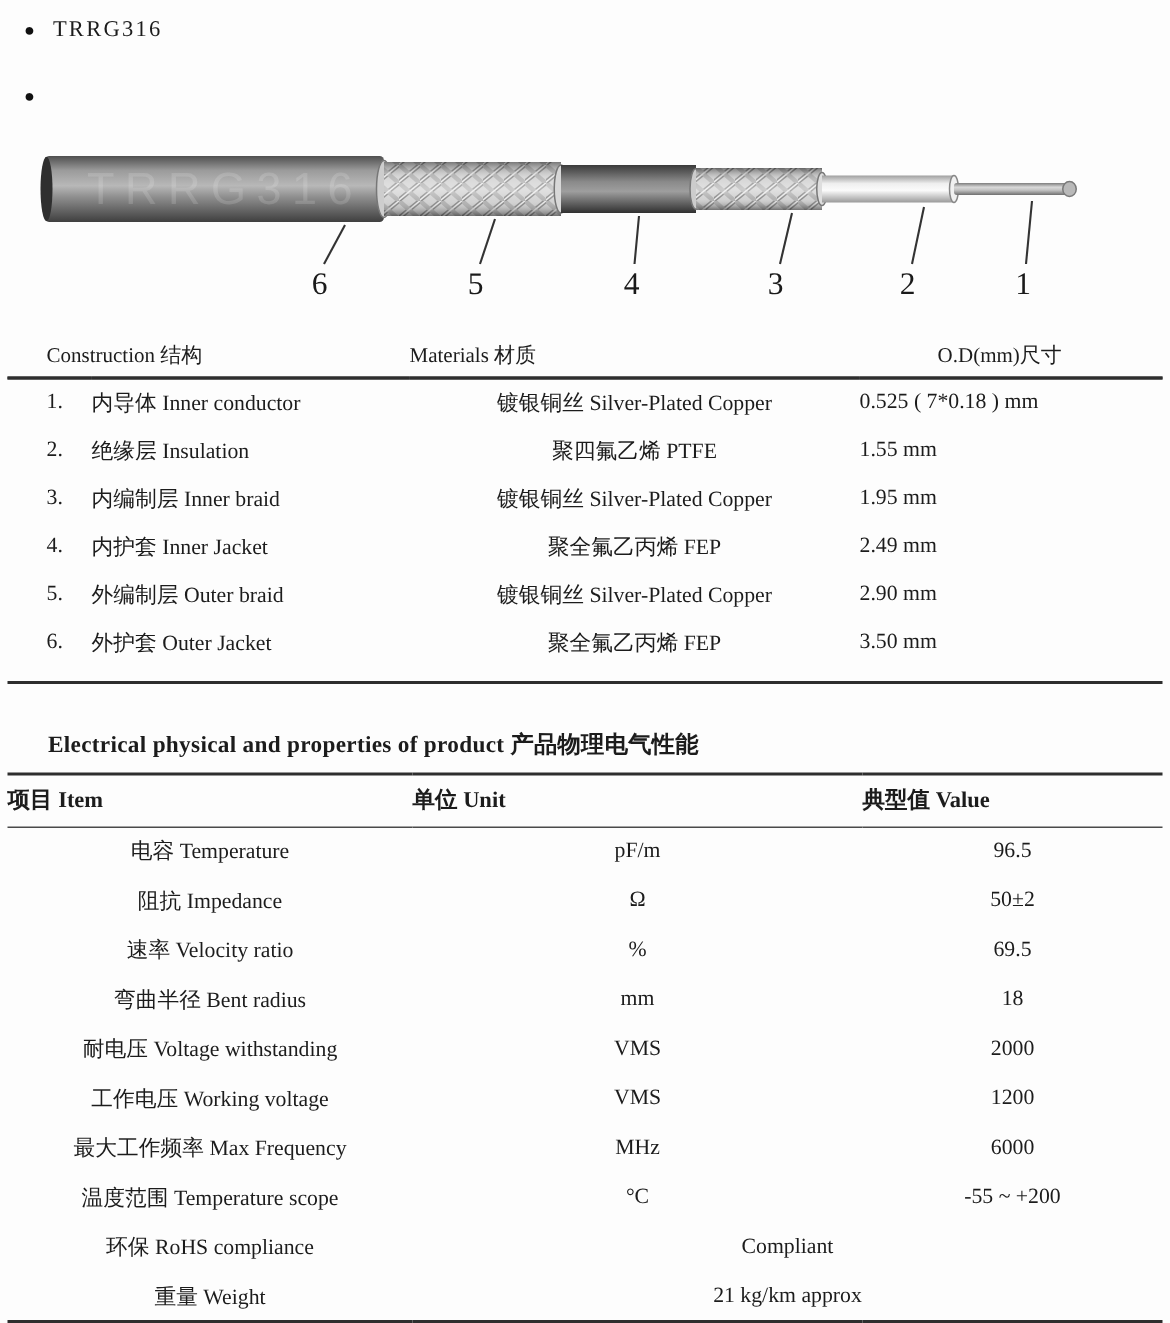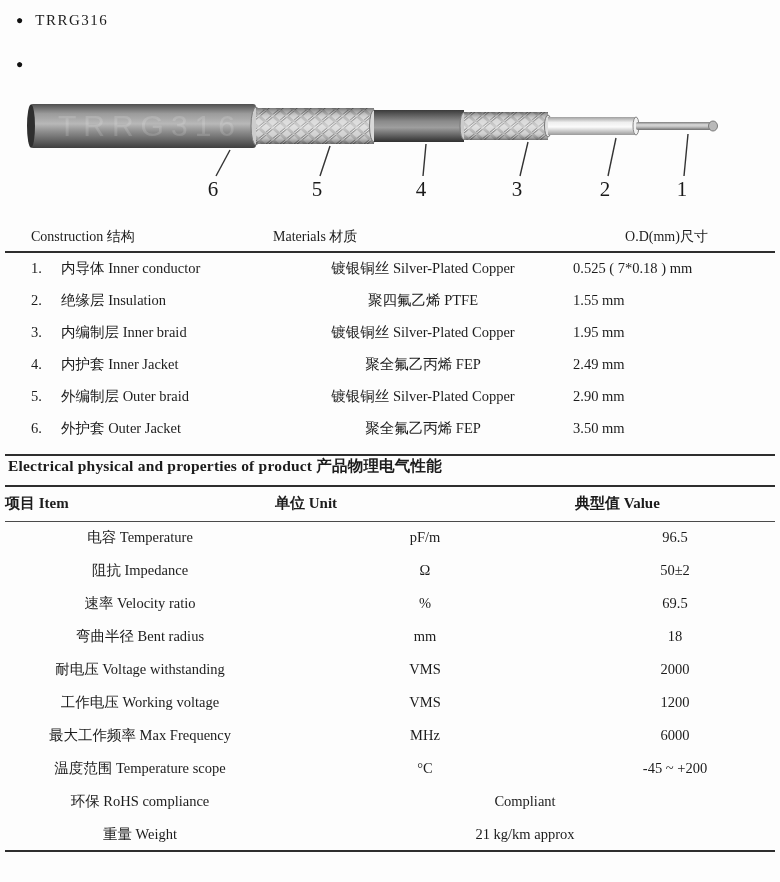--- a/index.html
+++ b/index.html
@@ -36,21 +36,21 @@
   .col-no { width:56px; }
   .col-name { width:212px; }
   .col-material { width:300px; }
   .col-od { width:202px; }
   .construction-table td.c-no { padding-left:26px; text-align:left; }
   .construction-table td.c-name { text-align:left; }
   .construction-table td.c-material { text-align:center; }
   .construction-table td.c-od { padding-right:15px; }
 
   
-  .electrical-title { padding-left:8px; font-size:15.5px; font-weight:bold; letter-spacing:0.2px; }
+  .electrical-title { margin-top:30px; padding-left:32px; font-size:15.5px; font-weight:bold; letter-spacing:0.2px; }
   .electrical-table { width:770px; margin-left:5px; margin-top:8px;
     border-top:2px solid #2e2e2e; border-bottom:2px solid #2e2e2e; }
   .electrical-table thead th {
     font-weight:bold; font-size:15px; height:35px; vertical-align:middle; text-align:left;
     border-bottom:1px solid #4a4a4a;
   }
   .ecol-item { width:270px; }
   .ecol-unit { width:300px; }
   .ecol-value { width:200px; }
   .electrical-table td { height:33px; vertical-align:middle; text-align:center; font-size:14.5px; }
@@ -266,21 +266,21 @@
       <td>1200</td>
     </tr>
     <tr>
       <td>最大工作频率 Max Frequency</td>
       <td>MHz</td>
       <td>6000</td>
     </tr>
     <tr>
       <td>温度范围 Temperature scope</td>
       <td>°C</td>
-      <td>-45 ~ +200</td>
+      <td>-55 ~ +200</td>
     </tr>
     <tr>
       <td>环保 RoHS compliance</td>
       <td class="e-span" colspan="2">Compliant</td>
     </tr>
     <tr>
       <td>重量 Weight</td>
       <td class="e-span" colspan="2">21 kg/km approx</td>
     </tr>
   </tbody>

